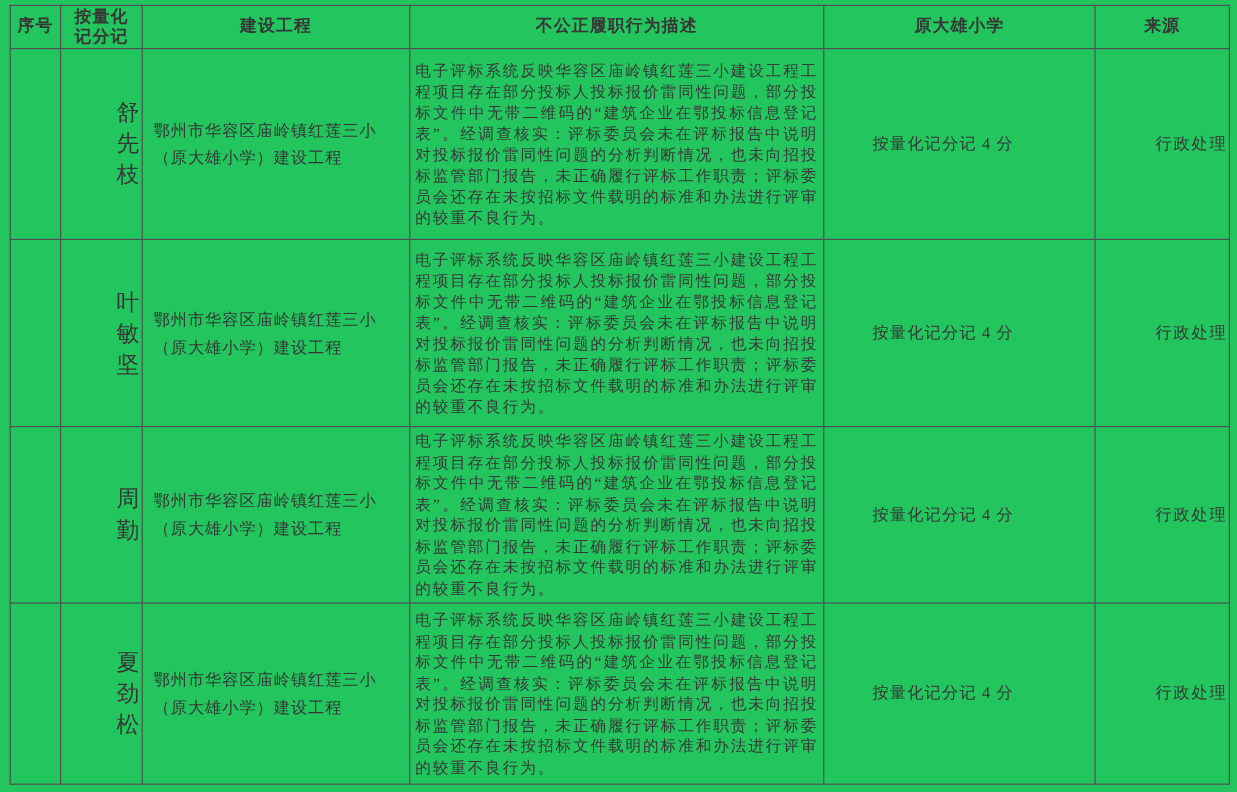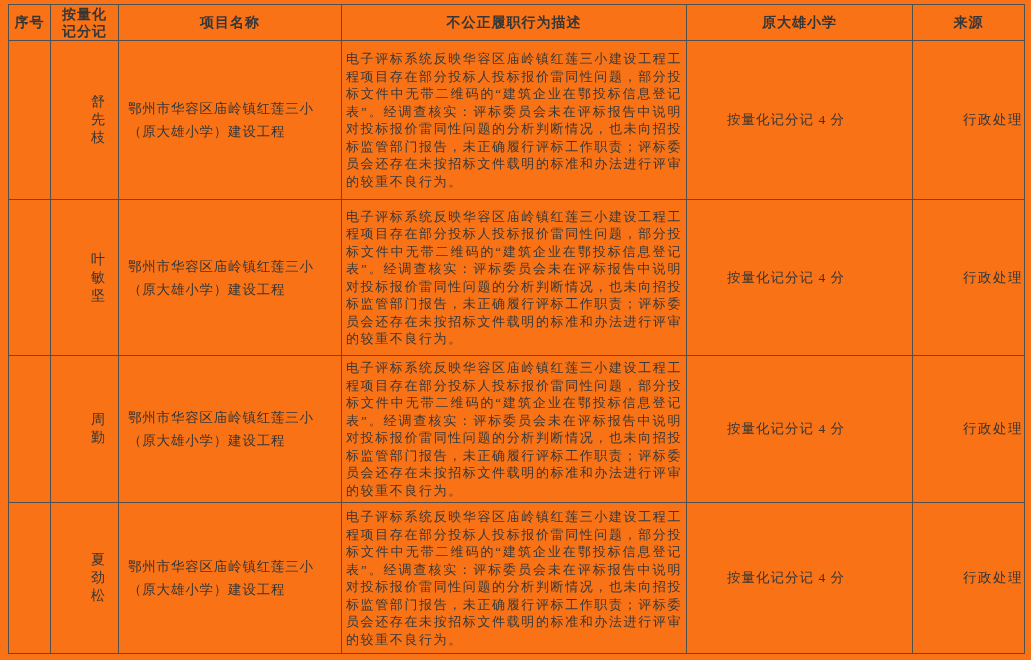--- a/index.html
+++ b/index.html
@@ -4,21 +4,21 @@
 <style>
   html, body {
     margin: 0;
     padding: 0;
     background: #ffffff;
   }
   .page {
     position: relative;
     width: 1031px;
     height: 660px;
-    background: #f97316;
+    background: #22c55e;
     overflow: hidden;
     font-family: "Liberation Serif", "DejaVu Serif", serif;
     color: #363636;
   }
   table.doc-table {
     position: absolute;
     left: 8px;
     top: 4px;
     width: 1016px;
     border-collapse: collapse;
@@ -38,22 +38,22 @@
     line-height: 17px;
     text-align: center;
     padding: 0 2px;
   }
   th.h-expert { padding: 0 10px; }
   td.c-seq {
     text-align: center;
     font-size: 14px;
   }
   td.c-expert {
-    text-align: left;
-    font-size: 14px;
+    text-align: right;
+    font-size: 19px;
     letter-spacing: 1px;
   }
   td.c-project {
     font-size: 13.5px;
     letter-spacing: 0.8px;
     line-height: 23px;
     padding: 16px 9px;
     text-align: left;
   }
   td.c-desc {
@@ -92,21 +92,21 @@
       <col style="width:68px">
       <col style="width:223px">
       <col style="width:345px">
       <col style="width:226px">
       <col style="width:112px">
     </colgroup>
     <thead>
       <tr class="r-header">
         <th>序号</th>
         <th class="h-expert">按量化记分记</th>
-        <th>项目名称</th>
+        <th>建设工程</th>
         <th>不公正履职行为描述</th>
         <th>原大雄小学</th>
         <th>来源</th>
       </tr>
     </thead>
     <tbody>
       <tr class="r-0">
         <td class="c-seq">109</td>
         <td class="c-expert">舒先枝</td>
         <td class="c-project">鄂州市华容区庙岭镇红莲三小（原大雄小学）建设工程</td>

